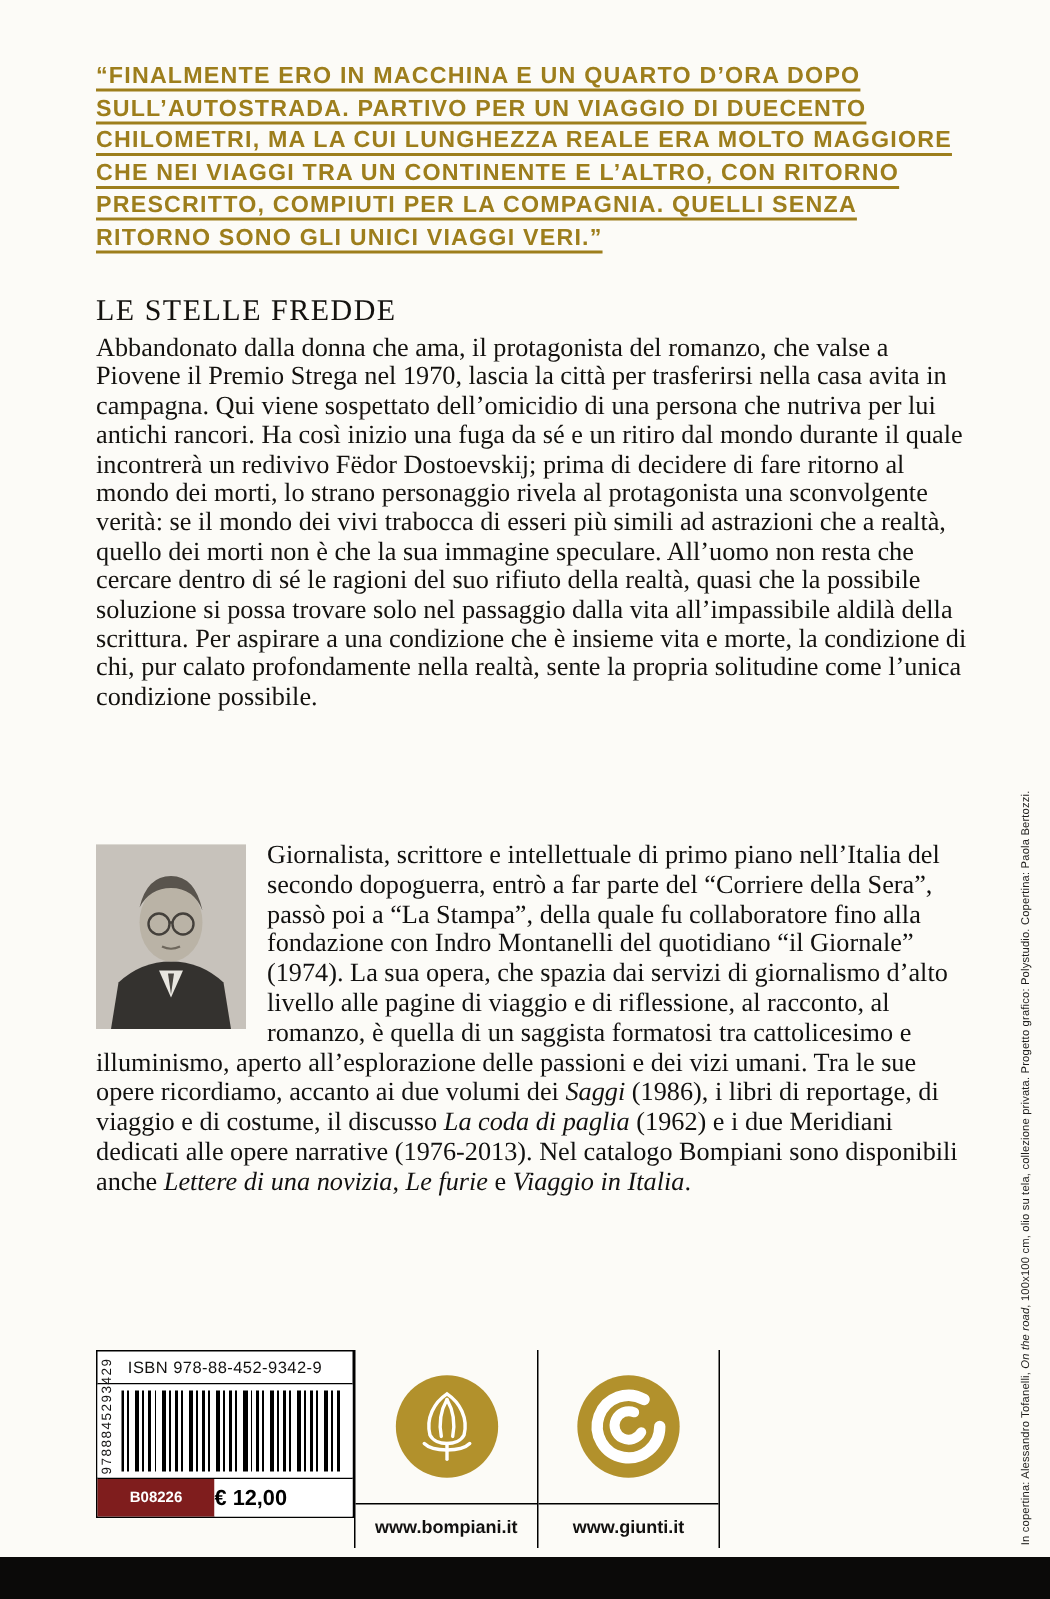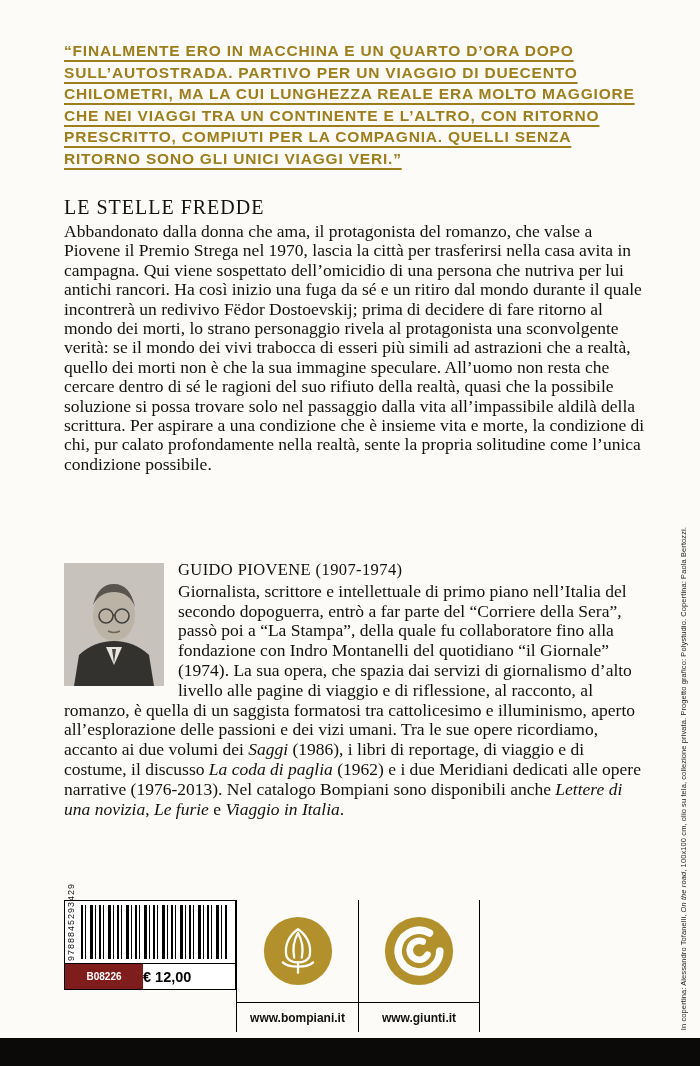--- a/index.html
+++ b/index.html
@@ -93,27 +93,27 @@
         <path d="M42 84 L50 102 L58 84 Z" fill="#e8e6e0"></path>
         <path d="M48 86 L50 100 L52 86 Z" fill="#4a4742"></path>
         <ellipse cx="50" cy="52" rx="21" ry="26" fill="#bab3a6"></ellipse>
         <path d="M29 42 Q34 21 50 21 Q66 21 71 44 Q65 29 50 29 Q36 29 29 42 Z" fill="#59544d"></path>
         <circle cx="42" cy="53" r="7" fill="none" stroke="#44403b" stroke-width="1.6"></circle>
         <circle cx="58" cy="53" r="7" fill="none" stroke="#44403b" stroke-width="1.6"></circle>
         <line x1="49" y1="52" x2="51" y2="52" stroke="#44403b" stroke-width="1.6"></line>
         <path d="M44 68 Q50 71 56 68" fill="none" stroke="#6e675c" stroke-width="1.4"></path>
       </svg>
     </div>
-    <div class="author-name">GUIDO PIOVENE (1907-1974)</div>
     <div class="author-bio">Giornalista, scrittore e intellettuale di primo piano nell’Italia del secondo dopoguerra, entrò a far parte del “Corriere della Sera”, passò poi a “La Stampa”, della quale fu collaboratore fino alla fondazione con Indro Montanelli del quotidiano “il Giornale” (1974). La sua opera, che spazia dai servizi di giornalismo d’alto livello alle pagine di viaggio e di riflessione, al racconto, al romanzo, è quella di un saggista formatosi tra cattolicesimo e illuminismo, aperto all’esplorazione delle passioni e dei vizi umani. Tra le sue opere ricordiamo, accanto ai due volumi dei <i>Saggi</i> (1986), i libri di reportage, di viaggio e di costume, il discusso <i>La coda di paglia</i> (1962) e i due Meridiani dedicati alle opere narrative (1976-2013). Nel catalogo Bompiani sono disponibili anche <i>Lettere di una novizia</i>, <i>Le furie</i> e <i>Viaggio in Italia</i>.</div>
   </div>
 
   <div class="footer">
 
     <div class="barcode-box">
+      <div class="isbn">ISBN 978-88-452-9342-9</div>
       <div class="barcode-row">
         <span class="bc-num">9788845293429</span>
         <div class="bars"></div>
       </div>
       <div class="price-row">
         <span class="code">B08226</span>
         <span class="price">€ 12,00</span>
       </div>
     </div>
 

